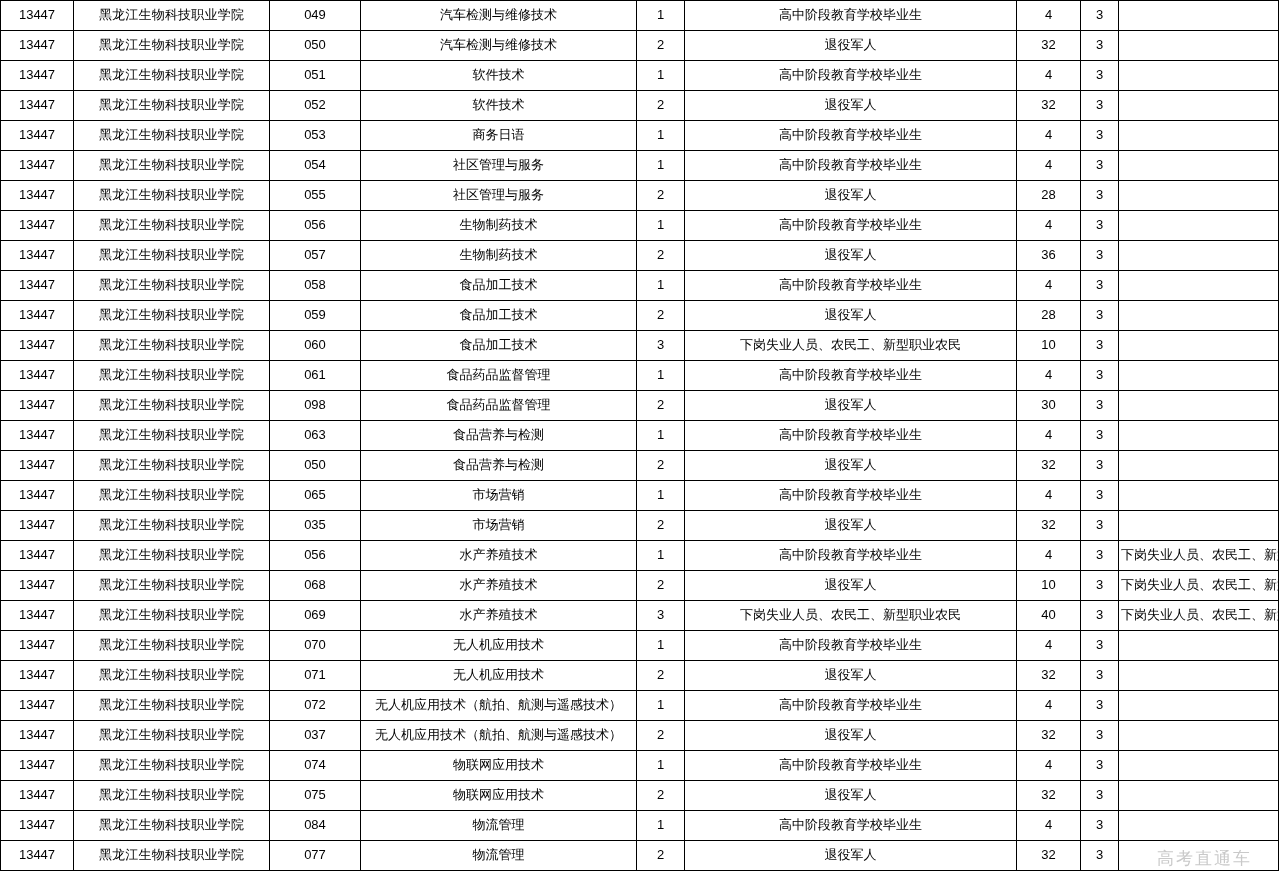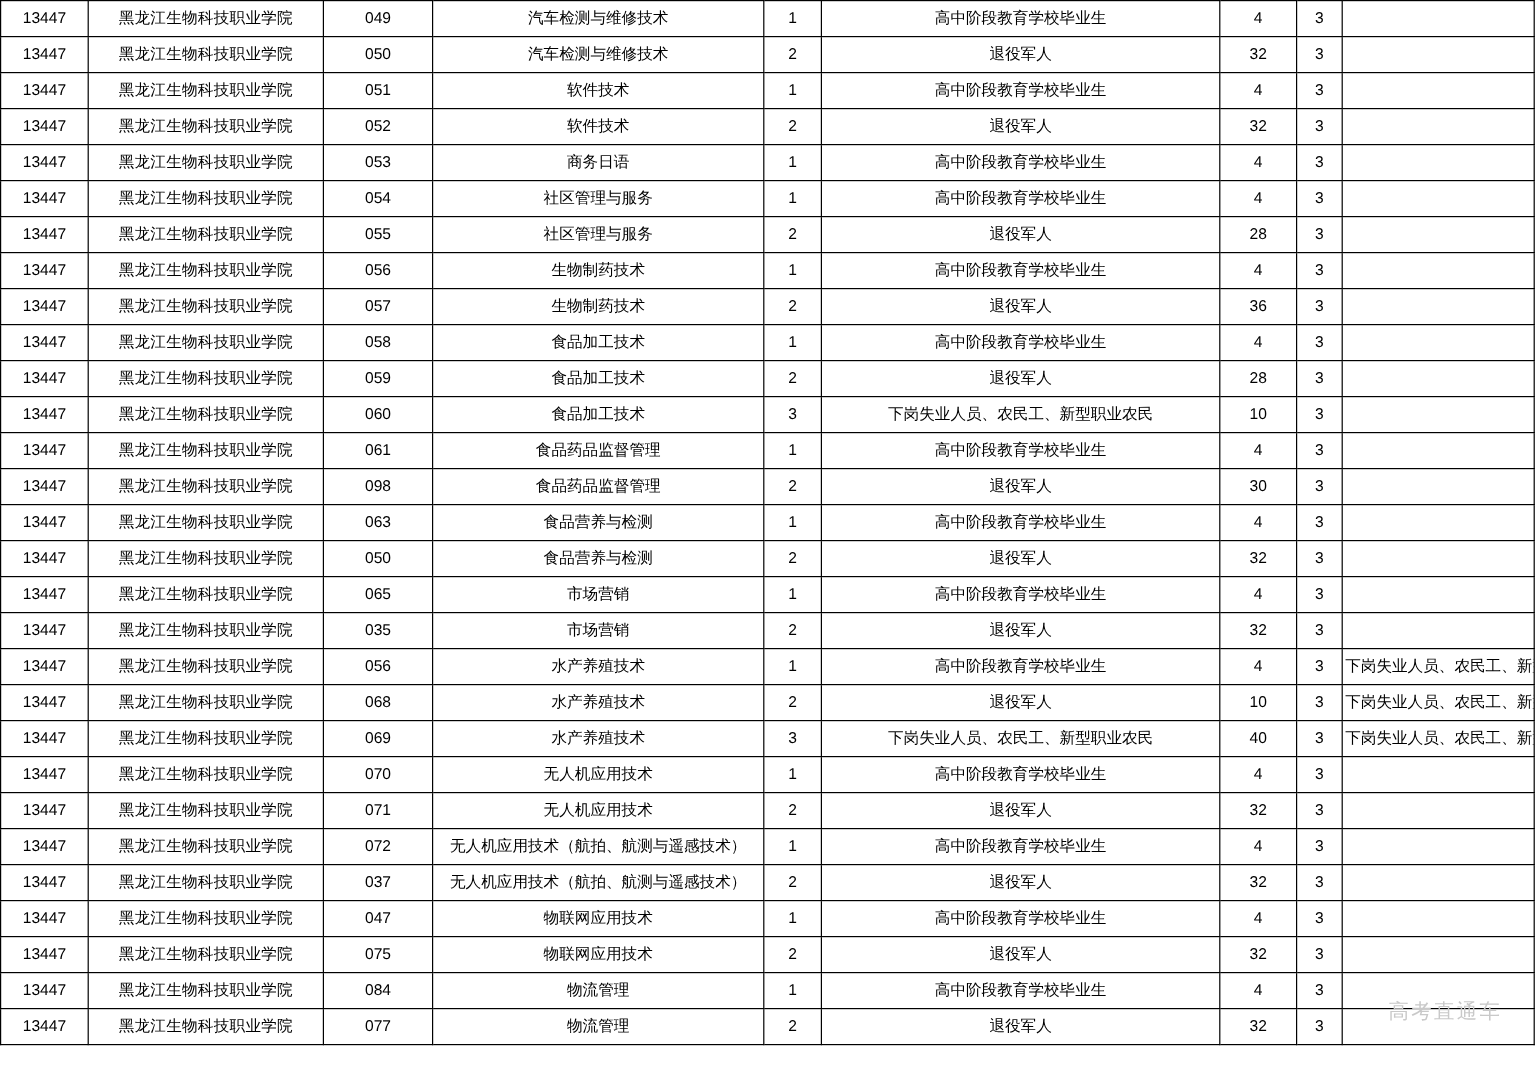--- a/index.html
+++ b/index.html
@@ -52,21 +52,21 @@
     text-align: left;
     white-space: normal;
     line-height: 1.15;
     padding: 1px 2px;
   }
   td.empty-remark { }
 
   .watermark {
     position: absolute;
     right: 28px;
-    bottom: 34px;
+    bottom: 18px;
     font-size: 17px;
     color: #c9c9c9;
     letter-spacing: 2px;
     font-family: "Liberation Sans", "DejaVu Sans", sans-serif;
     pointer-events: none;
   }
 </style>
 </head>
 <body>
 
@@ -354,21 +354,21 @@
         <td class="major-name">无人机应用技术（航拍、航测与遥感技术）</td>
         <td class="group">2</td>
         <td class="object">退役军人</td>
         <td class="plan">32</td>
         <td class="years">3</td>
         <td class="remark empty-remark"></td>
       </tr>
       <tr>
         <td class="code">13447</td>
         <td class="school">黑龙江生物科技职业学院</td>
-        <td class="major-code">047</td>
+        <td class="major-code">074</td>
         <td class="major-name">物联网应用技术</td>
         <td class="group">1</td>
         <td class="object">高中阶段教育学校毕业生</td>
         <td class="plan">4</td>
         <td class="years">3</td>
         <td class="remark empty-remark"></td>
       </tr>
       <tr>
         <td class="code">13447</td>
         <td class="school">黑龙江生物科技职业学院</td>

